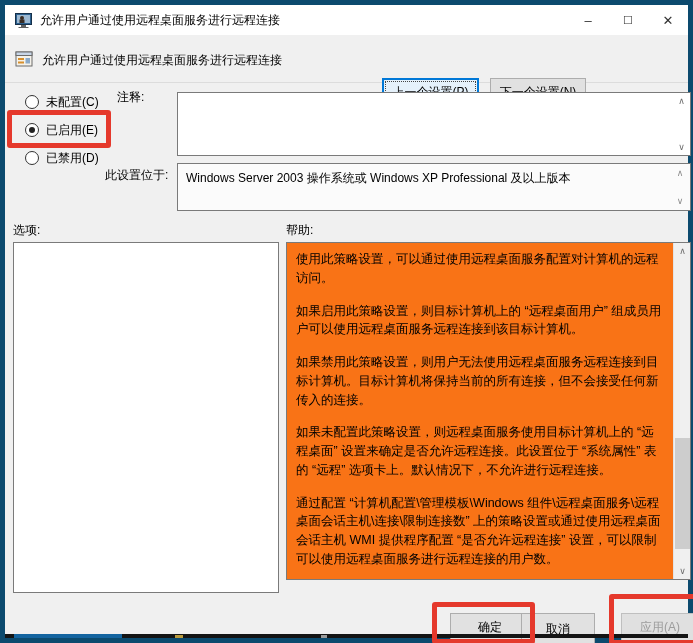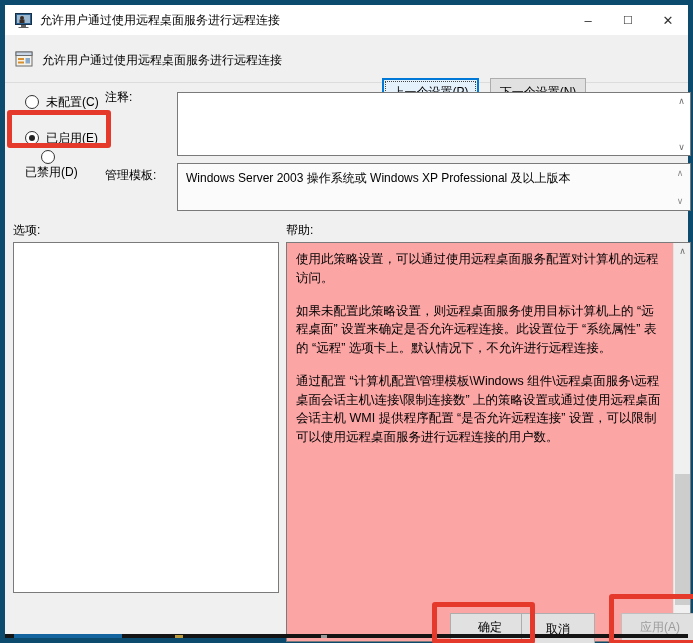--- a/index.html
+++ b/index.html
@@ -43,22 +43,22 @@
   
   .field-label { position:absolute; font-size:12px; white-space:nowrap; }
 
   
   .comment-box { position:absolute; left:172px; top:87px; width:514px; height:64px;
     background:#fff; border:1px solid #7a7a7a; }
   .platform-box { position:absolute; left:172px; top:158px; width:514px; height:48px;
     background:#fbfbfb; border:1px solid #7a7a7a; padding:6px 26px 6px 8px; font-size:12px; }
   .options-panel { position:absolute; left:8px; top:237px; width:266px; height:351px;
     background:#fff; border:1px solid #7a7a7a; }
-  .help-panel { position:absolute; left:281px; top:237px; width:405px; height:400px;
-    background:#fca5a5; border:1px solid #7a7a7a;padding-left:44px; }
+  .help-panel { position:absolute; left:281px; top:237px; width:405px; height:338px;
+    background:#f97316; border:1px solid #7a7a7a;padding-left:44px; }
   .help-text { position:absolute; left:0; top:0; right:17px; bottom:0; overflow:hidden;
     padding:7px 8px 0 9px; font-size:12.5px; line-height:1.5; }
   .help-text p { margin-bottom:14px; }
 
   
   .vscroll { position:absolute; right:0; top:0; bottom:0; width:17px; background:#f0f0f0;
     border-left:1px solid #e3e3e3; }
   .vscroll.white { background:#fff; border-left:none; }
   .scroll-arrow { position:absolute; left:0; width:17px; height:16px; display:flex;
     align-items:center; justify-content:center; color:#6d6d6d; font-size:9px; }
@@ -119,54 +119,56 @@
     </svg>
     <span class="setting-name">允许用户通过使用远程桌面服务进行远程连接</span>
     <button class="btn btn-prev">上一个设置(P)</button>
     <button class="btn btn-next">下一个设置(N)</button>
   </div>
 
   <div class="radio-row" style="top:89px;">
     <span class="radio-circle"></span>
     <span class="radio-label">未配置(C)</span>
   </div>
-  <div class="radio-row" style="top:117px;margin-top:8px;">
+  <div class="radio-row" style="top:117px;">
     <span class="radio-circle checked"></span>
     <span class="radio-label">已启用(E)</span>
   </div>
-  <div class="radio-row" style="top:145px;flex-direction:column;">
+  <div class="radio-row" style="top:145px;">
     <span class="radio-circle"></span>
     <span class="radio-label">已禁用(D)</span>
   </div>
 
-  <span class="field-label" style="left:100px; top:84px;">注释:</span>
+  <span class="field-label" style="left:112px; top:84px;">注释:</span>
   <div class="comment-box">
     <div class="vscroll white">
       <div class="scroll-arrow up">∧</div>
       <div class="scroll-arrow down">∨</div>
     </div>
   </div>
 
-  <span class="field-label" style="left:100px; top:162px;">管理模板:</span>
+  <span class="field-label" style="left:100px; top:162px;">此设置位于:</span>
   <div class="platform-box">
     <span>Windows Server 2003 操作系统或 Windows XP Professional 及以上版本</span>
     <div class="plat-arrows">
       <span>∧</span>
       <span>∨</span>
     </div>
   </div>
 
   <span class="field-label" style="left:8px; top:217px;">选项:</span>
   <span class="field-label" style="left:281px; top:217px;">帮助:</span>
 
   <div class="options-panel"></div>
 
   <div class="help-panel">
     <div class="help-text">
       <p>使用此策略设置，可以通过使用远程桌面服务配置对计算机的远程访问。</p>
+      <p>如果启用此策略设置，则目标计算机上的 “远程桌面用户” 组成员用户可以使用远程桌面服务远程连接到该目标计算机。</p>
+      <p>如果禁用此策略设置，则用户无法使用远程桌面服务远程连接到目标计算机。目标计算机将保持当前的所有连接，但不会接受任何新传入的连接。</p>
       <p>如果未配置此策略设置，则远程桌面服务使用目标计算机上的 “远程桌面” 设置来确定是否允许远程连接。此设置位于 “系统属性” 表的 “远程” 选项卡上。默认情况下，不允许进行远程连接。</p>
       <p>通过配置 “计算机配置\管理模板\Windows 组件\远程桌面服务\远程桌面会话主机\连接\限制连接数” 上的策略设置或通过使用远程桌面会话主机 WMI 提供程序配置 “是否允许远程连接” 设置，可以限制可以使用远程桌面服务进行远程连接的用户数。</p>
     </div>
     <div class="vscroll">
       <div class="scroll-arrow up">∧</div>
       <div class="scroll-thumb" style="top:58%; height:33%;"></div>
       <div class="scroll-arrow down">∨</div>
     </div>
   </div>
 

